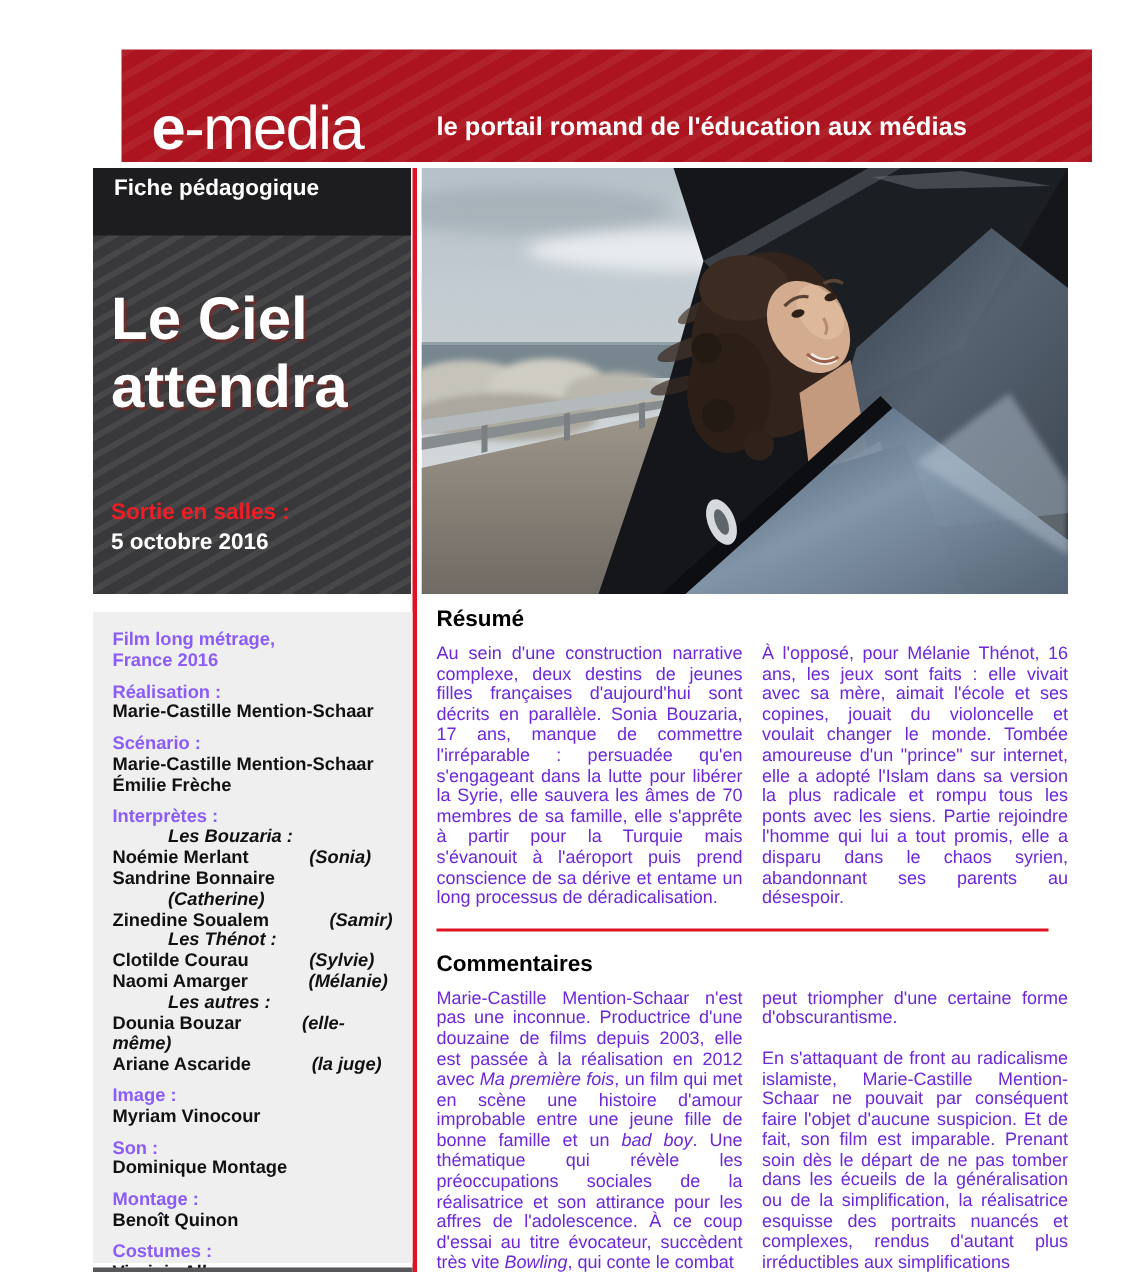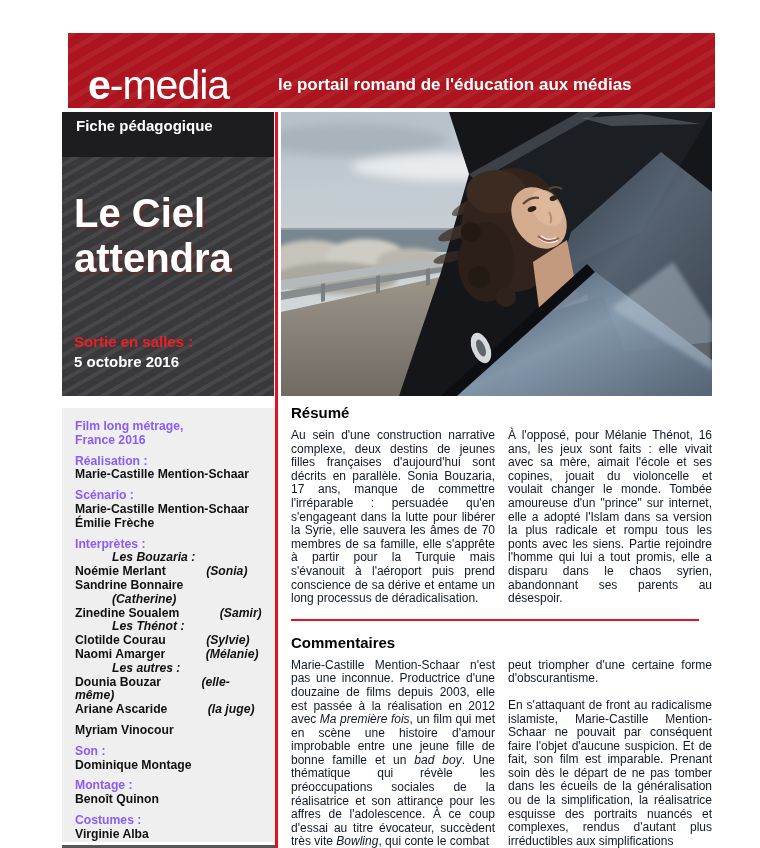--- a/index.html
+++ b/index.html
@@ -1,20 +1,20 @@
 <!DOCTYPE html>
 <html><head>
 <meta charset="utf-8">
 <style>
   html,body{margin:0;padding:0;background:#fff;}
   .page{position:relative;width:760px;height:848px;background:#fff;overflow:hidden;
         font-family:"Liberation Sans",sans-serif;color:#1a1a1a;}
 
   
-  .banner{position:absolute;left:68px;top:33px;width:647px;height:75px;
+  .banner{position:absolute;left:81px;top:33px;width:647px;height:75px;
           background:#ac151f;
           background-image:repeating-linear-gradient(150deg,rgba(255,255,255,.055) 0 5px,transparent 5px 14px);}
   .logo{position:absolute;left:20px;bottom:2px;color:#fff;font-size:41px;line-height:1;letter-spacing:-1px;}
   .logo .bold{font-weight:bold;}
   .logo .reg{font-weight:normal;}
   .tagline{position:absolute;left:210px;bottom:13px;color:#fff;font-weight:bold;font-size:17px;}
 
   
   .poster{position:absolute;left:62px;top:112px;width:212px;height:284px;
           background:#39393b;
@@ -39,21 +39,21 @@
            font-size:12.2px;font-weight:bold;line-height:13.8px;color:#111;}
   .blk{margin-bottom:7px;}
   .red{color:#8b5cf6;}
   .it{font-style:italic;margin-left:37px;}
   .bottom-strip{position:absolute;left:62px;top:845px;width:213px;height:3px;background:#57575a;}
 
   
   .main{position:absolute;left:291px;top:404px;width:421px;}
   .main h2{margin:0 0 8px 0;font-size:15px;line-height:17px;font-weight:bold;color:#000;}
   .cols{display:flex;gap:13px;}
-  .col{width:204px;margin:0;text-align:justify;font-size:12px;line-height:13.6px;color:#0f172a;}
+  .col{width:204px;margin:0;text-align:justify;font-size:12px;line-height:13.6px;color:#6d28d9;}
   .col p{margin:0 0 13px 0;}
   .rule{width:408px;height:2px;background:#e01322;margin:13px 0 13px 0;}
 </style>
 </head>
 <body>
 
 <div class="page">
 
   <header class="banner">
     <div class="logo">
@@ -182,20 +182,21 @@
       <div><span>Sandrine Bonnaire </span><span class="it">(Catherine)</span></div>
       <div><span>Zinedine Soualem </span><span class="it">(Samir)</span></div>
       <div class="it">Les Thénot :</div>
       <div><span>Clotilde Courau </span><span class="it">(Sylvie)</span></div>
       <div><span>Naomi Amarger </span><span class="it">(Mélanie)</span></div>
       <div class="it">Les autres :</div>
       <div><span>Dounia Bouzar </span><span class="it">(elle-même)</span></div>
       <div><span>Ariane Ascaride </span><span class="it">(la juge)</span></div>
     </div>
     <div class="blk">
+      <div class="red">Image :</div>
       <div>Myriam Vinocour</div>
     </div>
     <div class="blk">
       <div class="red">Son :</div>
       <div>Dominique Montage</div>
     </div>
     <div class="blk">
       <div class="red">Montage :</div>
       <div>Benoît Quinon</div>
     </div>

